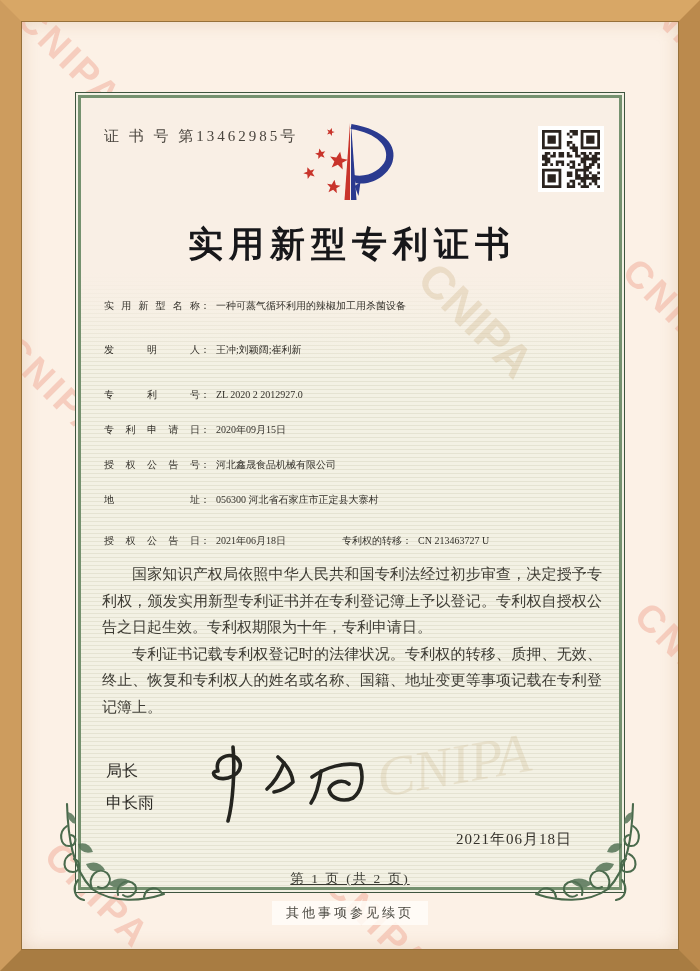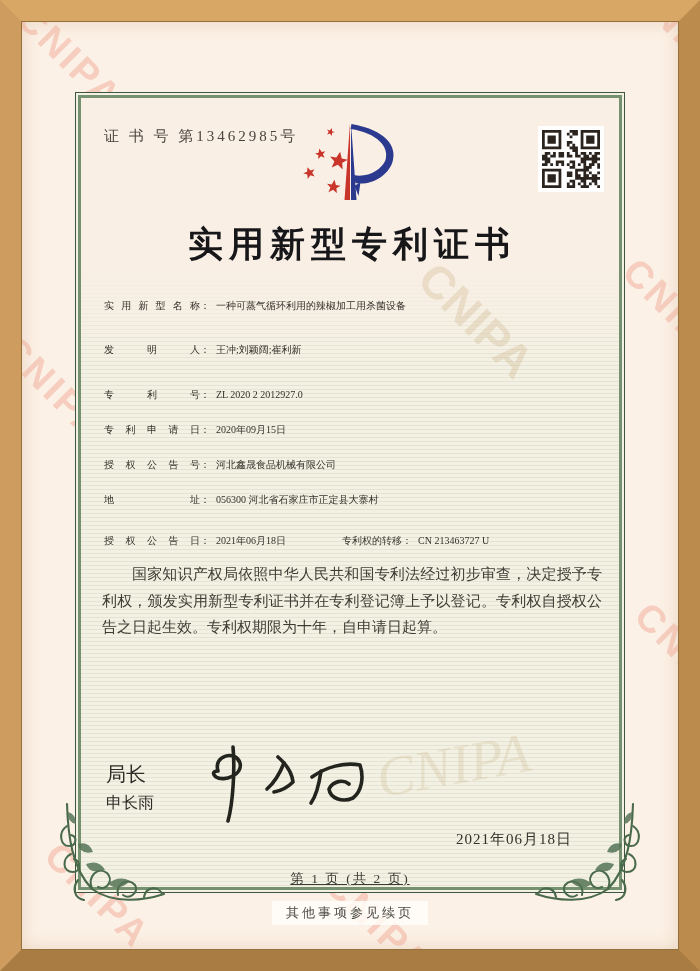--- a/index.html
+++ b/index.html
@@ -47,21 +47,21 @@
   .flabel{display:inline-block;width:96px;text-align:justify;text-align-last:justify;
     vertical-align:top;color:#33302a;}
   .fcolon{display:inline-block;margin-right:6px;color:#33302a;}
   .fvalue{color:#33302a;}
   .pair2{margin-left:56px;}
 
   .paras{position:absolute;left:26px;right:22px;top:468px;font-size:15px;line-height:26.5px;
     color:#3e3c34;text-align:justify;}
   .paras p{margin:0;text-indent:2em;}
 
-  .sig-title{position:absolute;left:30px;top:668px;font-size:20px;color:#2e2c27;}
+  .sig-title{position:absolute;left:30px;top:668px;font-size:16px;color:#2e2c27;}
   .sig-name{position:absolute;left:30px;top:700px;font-size:16px;color:#2e2c27;text-align:right;}
   .signature{position:absolute;left:112px;top:648px;}
   .issue-date{position:absolute;right:52px;top:737px;font-size:15px;letter-spacing:1px;color:#33302a;}
   .page-info{position:absolute;left:0;right:0;top:777px;text-align:center;font-size:13.5px;
     letter-spacing:2px;color:#3b3b33;text-decoration:underline;}
 
   .flourish{position:absolute;z-index:4;}
   .flourish.bl{left:-18px;bottom:-16px;}
   .flourish.br{right:-18px;bottom:-16px;transform:scaleX(-1);}
 
@@ -172,21 +172,22 @@
           <span class="flabel">授权公告号</span><span class="fcolon">：</span><span class="fvalue">河北鑫晟食品机械有限公司</span>
         </div>
         <div class="field-row" style="top:400px;">
           <span class="flabel">地址</span><span class="fcolon">：</span><span class="fvalue">056300 河北省石家庄市正定县大寨村</span>
         </div>
         <div class="field-row" style="top:441px;">
           <span class="flabel">授权公告日</span><span class="fcolon">：</span><span class="fvalue">2021年06月18日</span><span class="pair2"><span>专利权的转移</span><span class="fcolon">：</span><span class="fvalue">CN 213463727 U</span></span>
         </div>
 
         <div class="paras">
-          <p>国家知识产权局依照中华人民共和国专利法经过初步审查，决定授予专利权，颁发实用新型专利证书并在专利登记簿上予以登记。专利权自授权公告之日起生效。专利权期限为十年，自申请日起算。</p>
+          <p>国家知识产权局依照中华人民共和国专利法经过初步审查，决定授予专利权，颁发实用新型专利证书并在专利登记簿上予以登记。专利权自授权公告之日起生效。专利权期限为十年，专利申请日。</p>
+          <p>专利证书记载专利权登记时的法律状况。专利权的转移、质押、无效、终止、恢复和专利权人的姓名或名称、国籍、地址变更等事项记载在专利登记簿上。</p>
         </div>
 
         <div class="sig-title">局长</div>
         <div class="sig-name">申长雨</div>
 
         <svg class="signature" width="200" height="85" viewBox="0 0 200 85">
           <g stroke="#24241f" stroke-width="3.6" fill="none" stroke-linecap="round" stroke-linejoin="round">
             <path d="M30,30 C25,14 48,9 52,22 C55,34 36,41 28,36 C24,33 25,30 30,30"></path>
             <path d="M45,6 C47,28 45,62 40,80"></path>
             <path d="M96,22 C92,32 86,42 79,48"></path>

